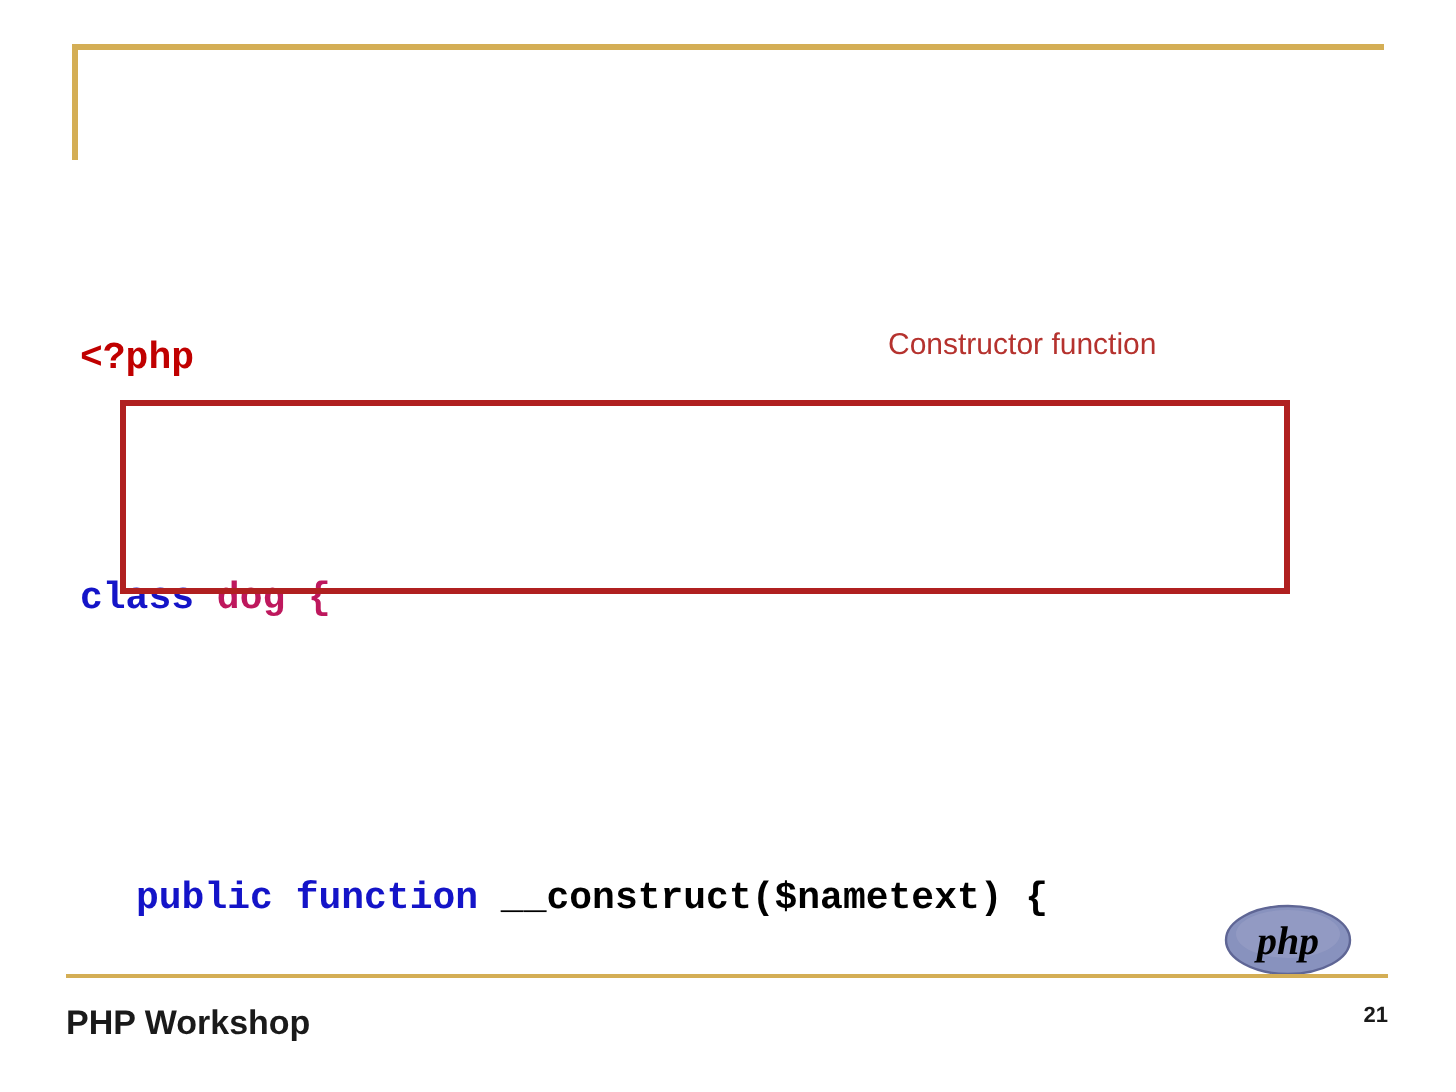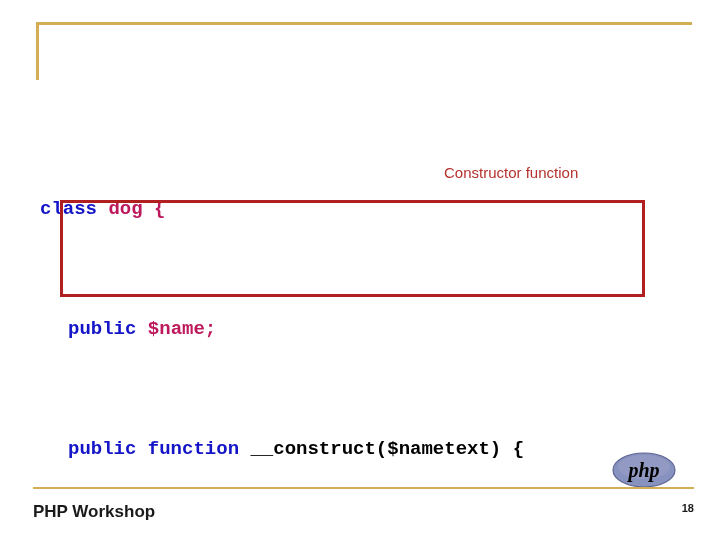--- a/index.html
+++ b/index.html
@@ -135,24 +135,24 @@
 </head>
 <body>
 
 <div class="slide">
 
   <div class="rule-top-h"></div>
   <div class="rule-top-v"></div>
 
 
   <div class="code">
+    <span class="ln"><span class="tok-tag">&lt;?php</span></span>
 
     <span class="ln"><span class="tok-kw">class</span><span class="tok-plain"> dog {</span></span>
 
-    <span class="ln ind1"><span class="tok-kw">public</span><span class="tok-plain"> $name;</span></span>
 
     <span class="ln ind1"><span class="tok-kw">public function</span><span class="tok-fn"> __construct($nametext) {</span></span>
 
     
 
     
 
     
 
     
@@ -172,15 +172,15 @@
     <svg width="64" height="36" viewBox="0 0 64 36" xmlns="http://www.w3.org/2000/svg">
       <ellipse cx="32" cy="18" rx="31" ry="17" fill="#8892be"></ellipse>
       <ellipse cx="32" cy="18" rx="31" ry="17" fill="none" stroke="#5f6695" stroke-width="1.2"></ellipse>
       <ellipse cx="32" cy="15" rx="26" ry="12" fill="#9aa1c6" opacity="0.55"></ellipse>
       <text x="32" y="25" text-anchor="middle" font-family="Liberation Serif, serif" font-size="20" font-style="italic" font-weight="bold" fill="#000000">php</text>
     </svg>
   </div>
 
   <div class="rule-bottom"></div>
   <div class="footer-left">PHP Workshop</div>
-  <div class="footer-right">18</div>
+  <div class="footer-right">21</div>
 
 </div>
 
 </body></html>

